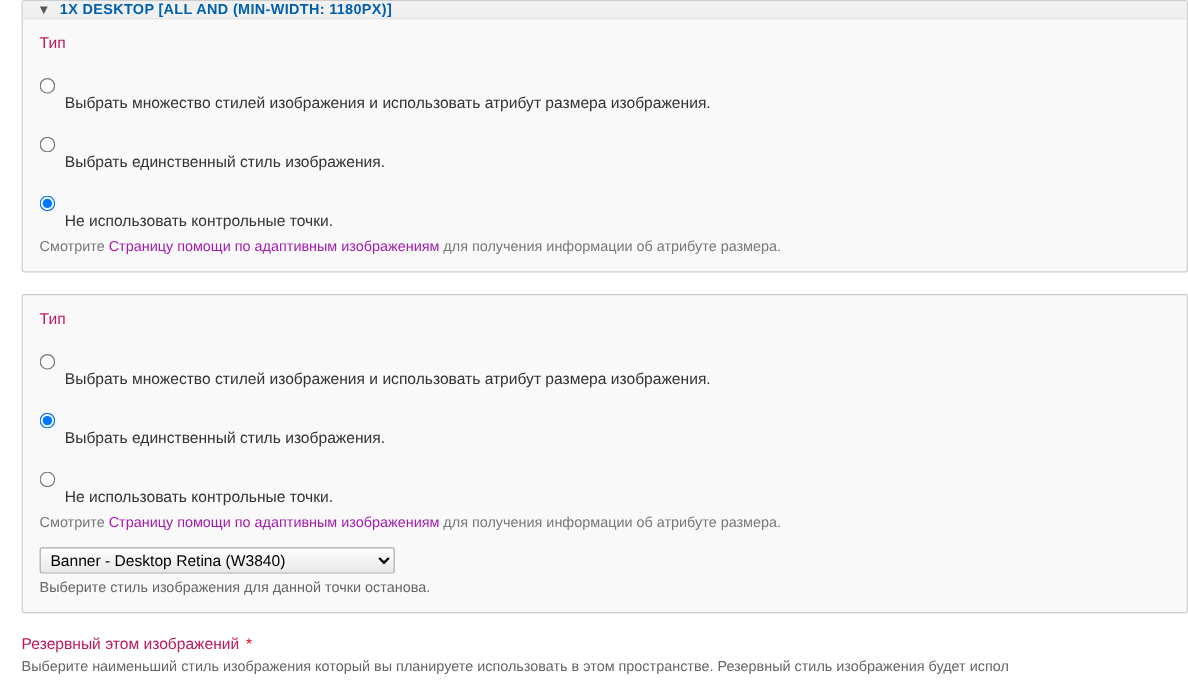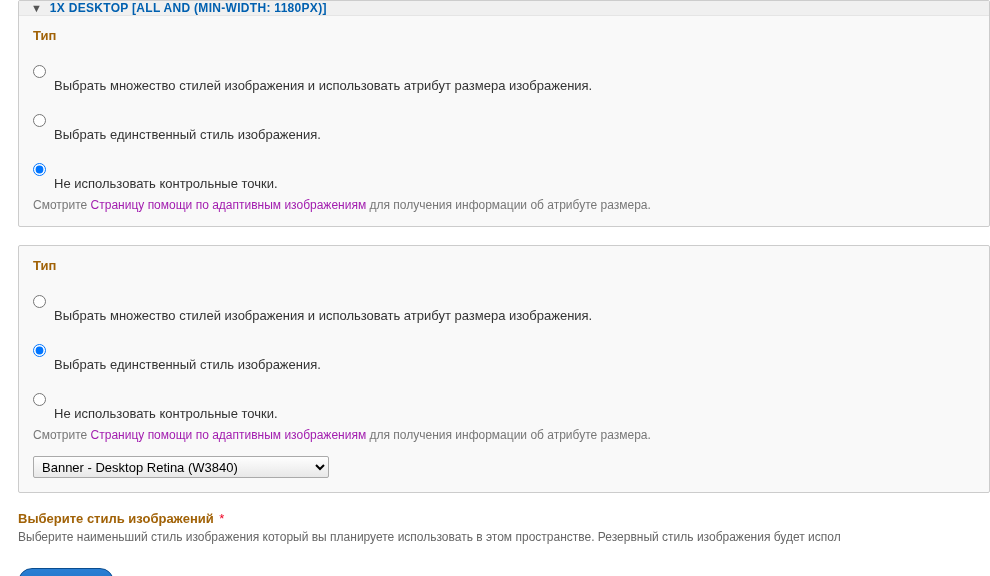--- a/index.html
+++ b/index.html
@@ -33,22 +33,22 @@
     }
     .fieldset-header .arrow {
       color: #555;
       margin-right: 4px;
       font-size: 11px;
     }
     .fieldset-body {
       padding: 12px 14px 14px 14px;
     }
     .field-label {
-      font-weight: bold;
-      color: #a16207;
+      font-weight: normal;
+      color: #be185d;
       margin-bottom: 6px;
       font-size: 13px;
     }
     .radio-row {
       display: flex;
       align-items: center;
       margin-bottom: 4px;
       padding: 1px 0;
     }
     .radio-row input[type="radio"] {
@@ -163,27 +163,28 @@
     <div class="description">
       <span>Смотрите </span><a href="#">Страницу помощи по адаптивным изображениям</a><span> для получения информации об атрибуте размера.</span>
     </div>
 
     <div class="subfield">
       <div class="select-wrap">
         <select>
           <option>Banner - Desktop Retina (W3840)</option>
         </select>
       </div>
+      <div class="help-text">Выберите стиль изображения для данной точки останова.</div>
     </div>
   </div>
 </div>
 
 
 <div class="outer-field">
-  <span class="field-label">Выберите стиль изображений</span>
+  <span class="field-label">Резервный этом изображений</span>
   <span class="required">*</span>
   <div class="help-text">Выберите наименьший стиль изображения который вы планируете использовать в этом пространстве. Резервный стиль изображения будет испол</div>
 </div>
 
 <button class="save-button">Сохранить</button>
 
 
 
 
 </body></html>

